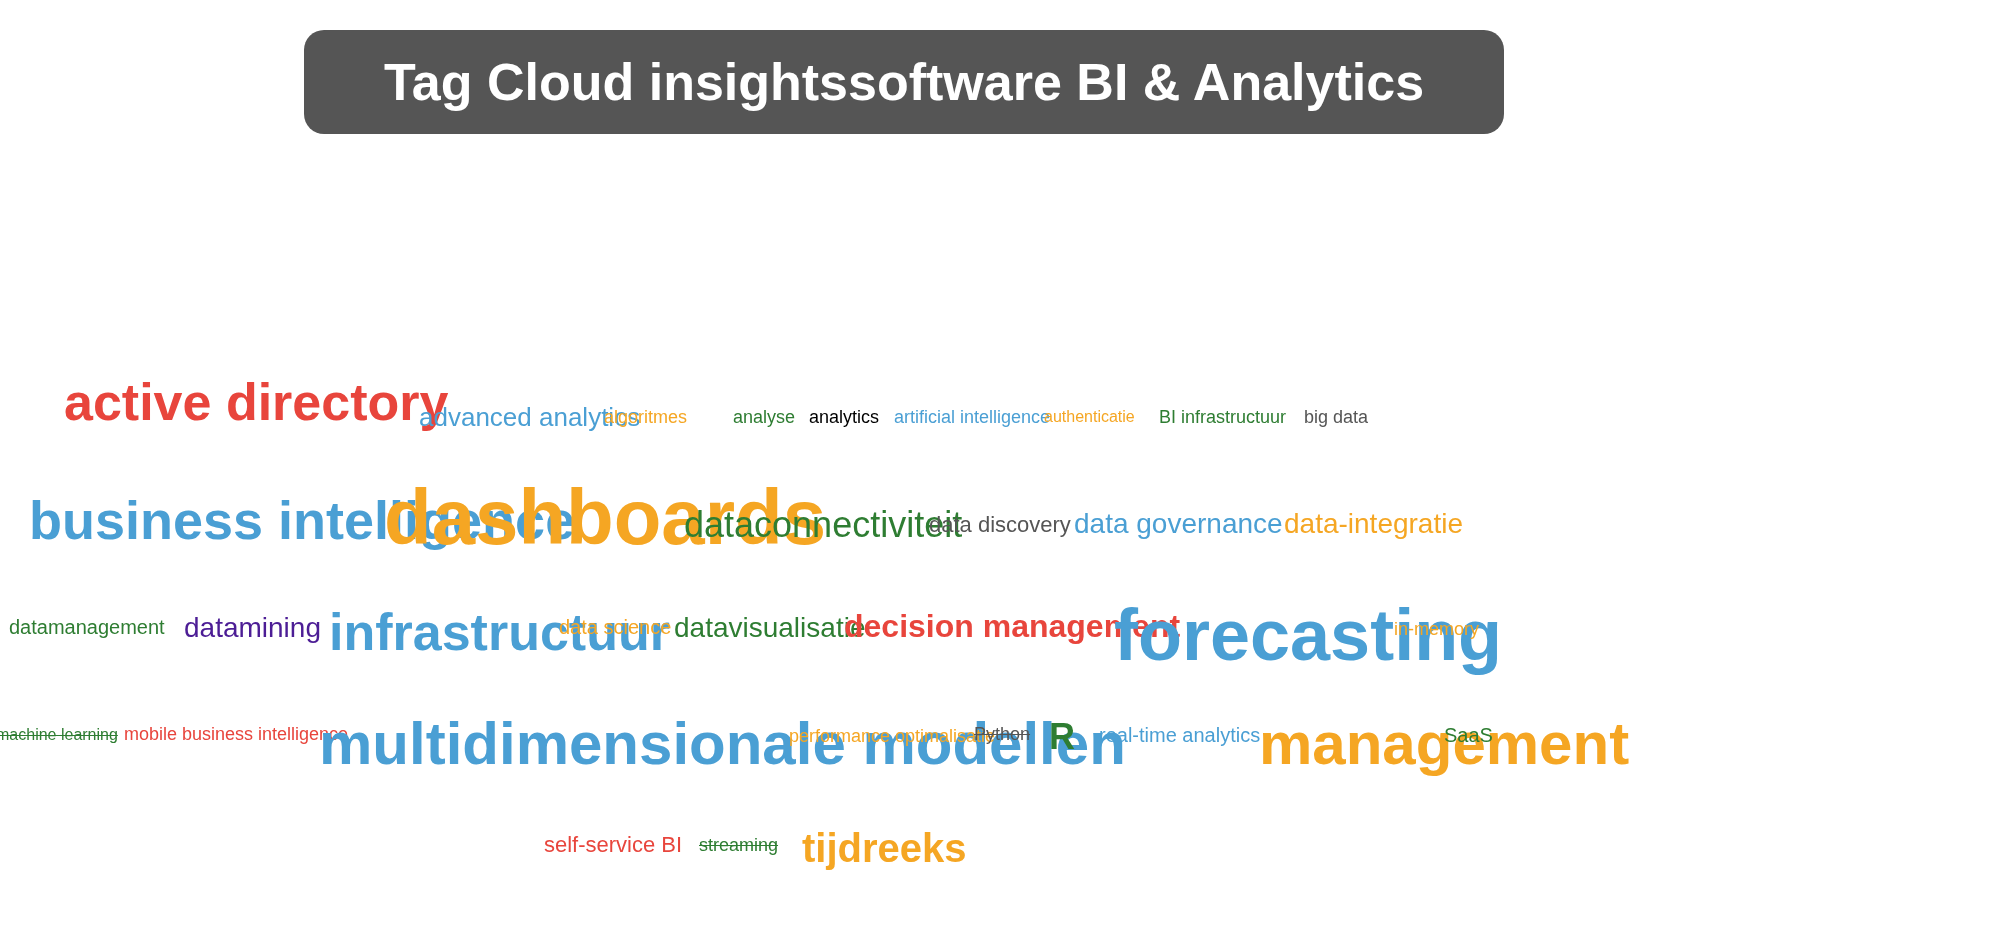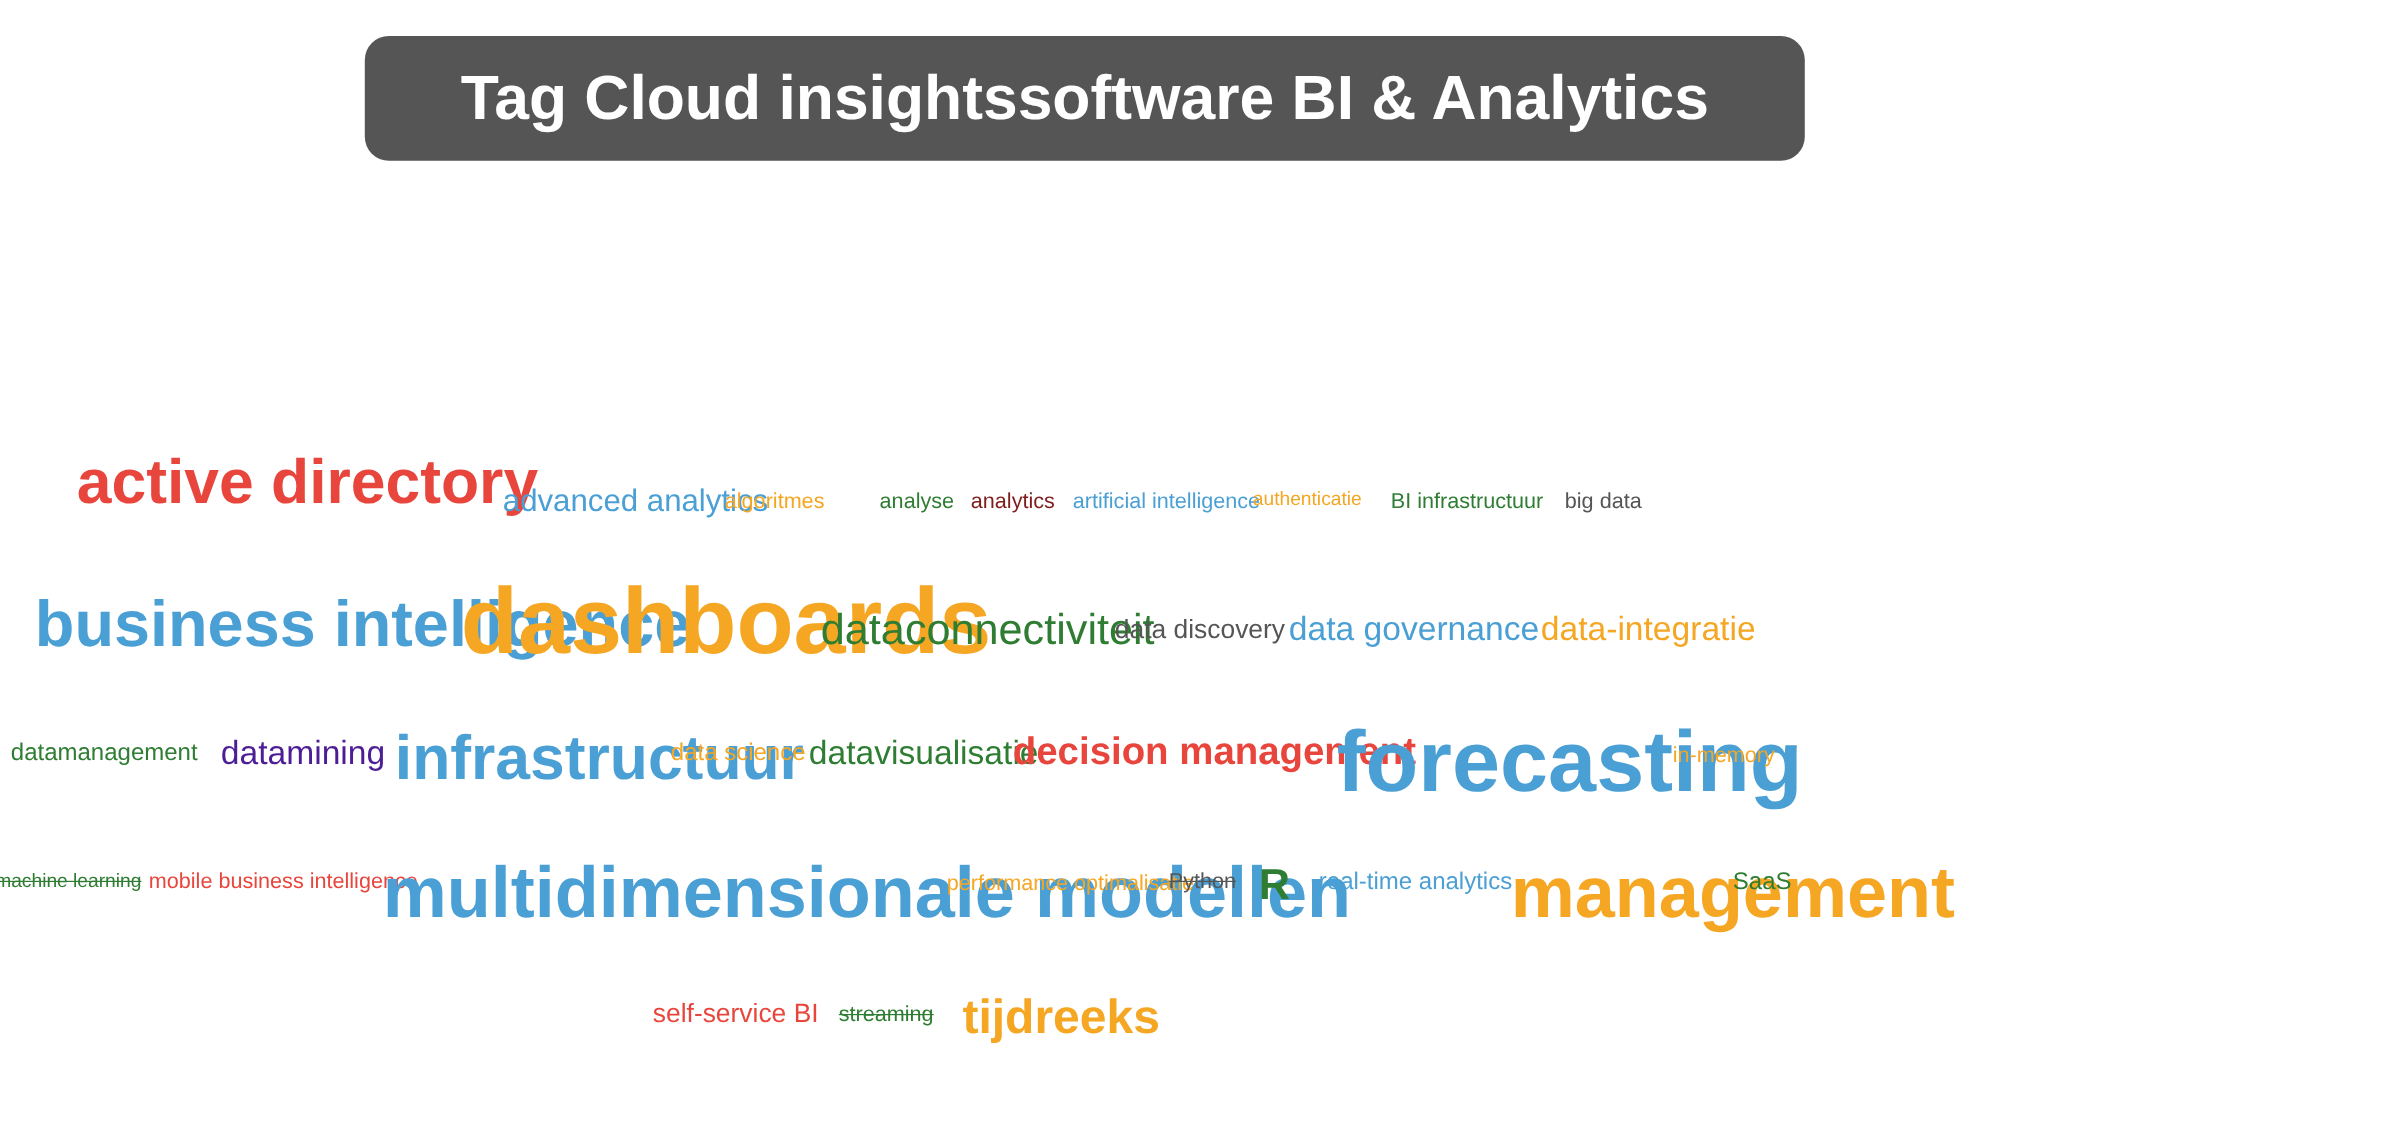--- a/index.html
+++ b/index.html
@@ -49,21 +49,21 @@
 
 <div class="page-container">
   <div class="title-box">
     <div class="title-text">Tag Cloud insightssoftware BI &amp; Analytics</div>
   </div>
   <div class="tag-cloud" id="tag-cloud">
   <span class="tag" style="font-size: 52px; color: rgb(232, 69, 60); font-weight: bold; top: 178px; left: 110px;">active directory</span>
       <span class="tag" style="font-size: 26px; color: rgb(74, 159, 212); font-weight: normal; top: 208px; left: 465px;">advanced analytics</span>
       <span class="tag" style="font-size: 18px; color: rgb(245, 166, 35); font-weight: normal; top: 213px; left: 650px;">algoritmes</span>
       <span class="tag" style="font-size: 18px; color: rgb(46, 125, 50); font-weight: normal; top: 213px; left: 760px; margin-left: 19px;">analyse</span>
-      <span class="tag" style="font-size: 18px; color: #7f1d1d; font-weight: normal; top: 213px; left: 855px;">analytics</span>
+      <span class="tag" style="font-size: 18px; color: #000000; font-weight: normal; top: 213px; left: 855px;">analytics</span>
       <span class="tag" style="font-size: 18px; color: rgb(74, 159, 212); font-weight: normal; top: 213px; left: 940px;">artificial intelligence</span>
       <span class="tag" style="font-size: 16px; color: rgb(245, 166, 35); font-weight: normal; top: 214px; left: 1090px;">authenticatie</span>
       <span class="tag" style="font-size: 18px; color: rgb(46, 125, 50); font-weight: normal; top: 213px; left: 1205px;">BI infrastructuur</span>
       <span class="tag" style="font-size: 18px; color: rgb(85, 85, 85); font-weight: normal; top: 213px; left: 1350px;">big data</span>
       <span class="tag" style="font-size: 54px; color: rgb(74, 159, 212); font-weight: bold; top: 295px; left: 75px;">business intelligence</span>
       <span class="tag" style="font-size: 78px; color: rgb(245, 166, 35); font-weight: bold; top: 278px; left: 430px;">dashboards</span>
       <span class="tag" style="font-size: 36px; color: rgb(46, 125, 50); font-weight: normal; top: 310px; left: 730px;">dataconnectiviteit</span>
       <span class="tag" style="font-size: 22px; color: rgb(85, 85, 85); font-weight: normal; top: 318px; left: 975px;">data discovery</span>
       <span class="tag" style="font-size: 28px; color: rgb(74, 159, 212); font-weight: normal; top: 314px; left: 1120px;">data governance</span>
       <span class="tag" style="font-size: 28px; color: rgb(245, 166, 35); font-weight: normal; top: 314px; left: 1330px;">data-integratie</span>

